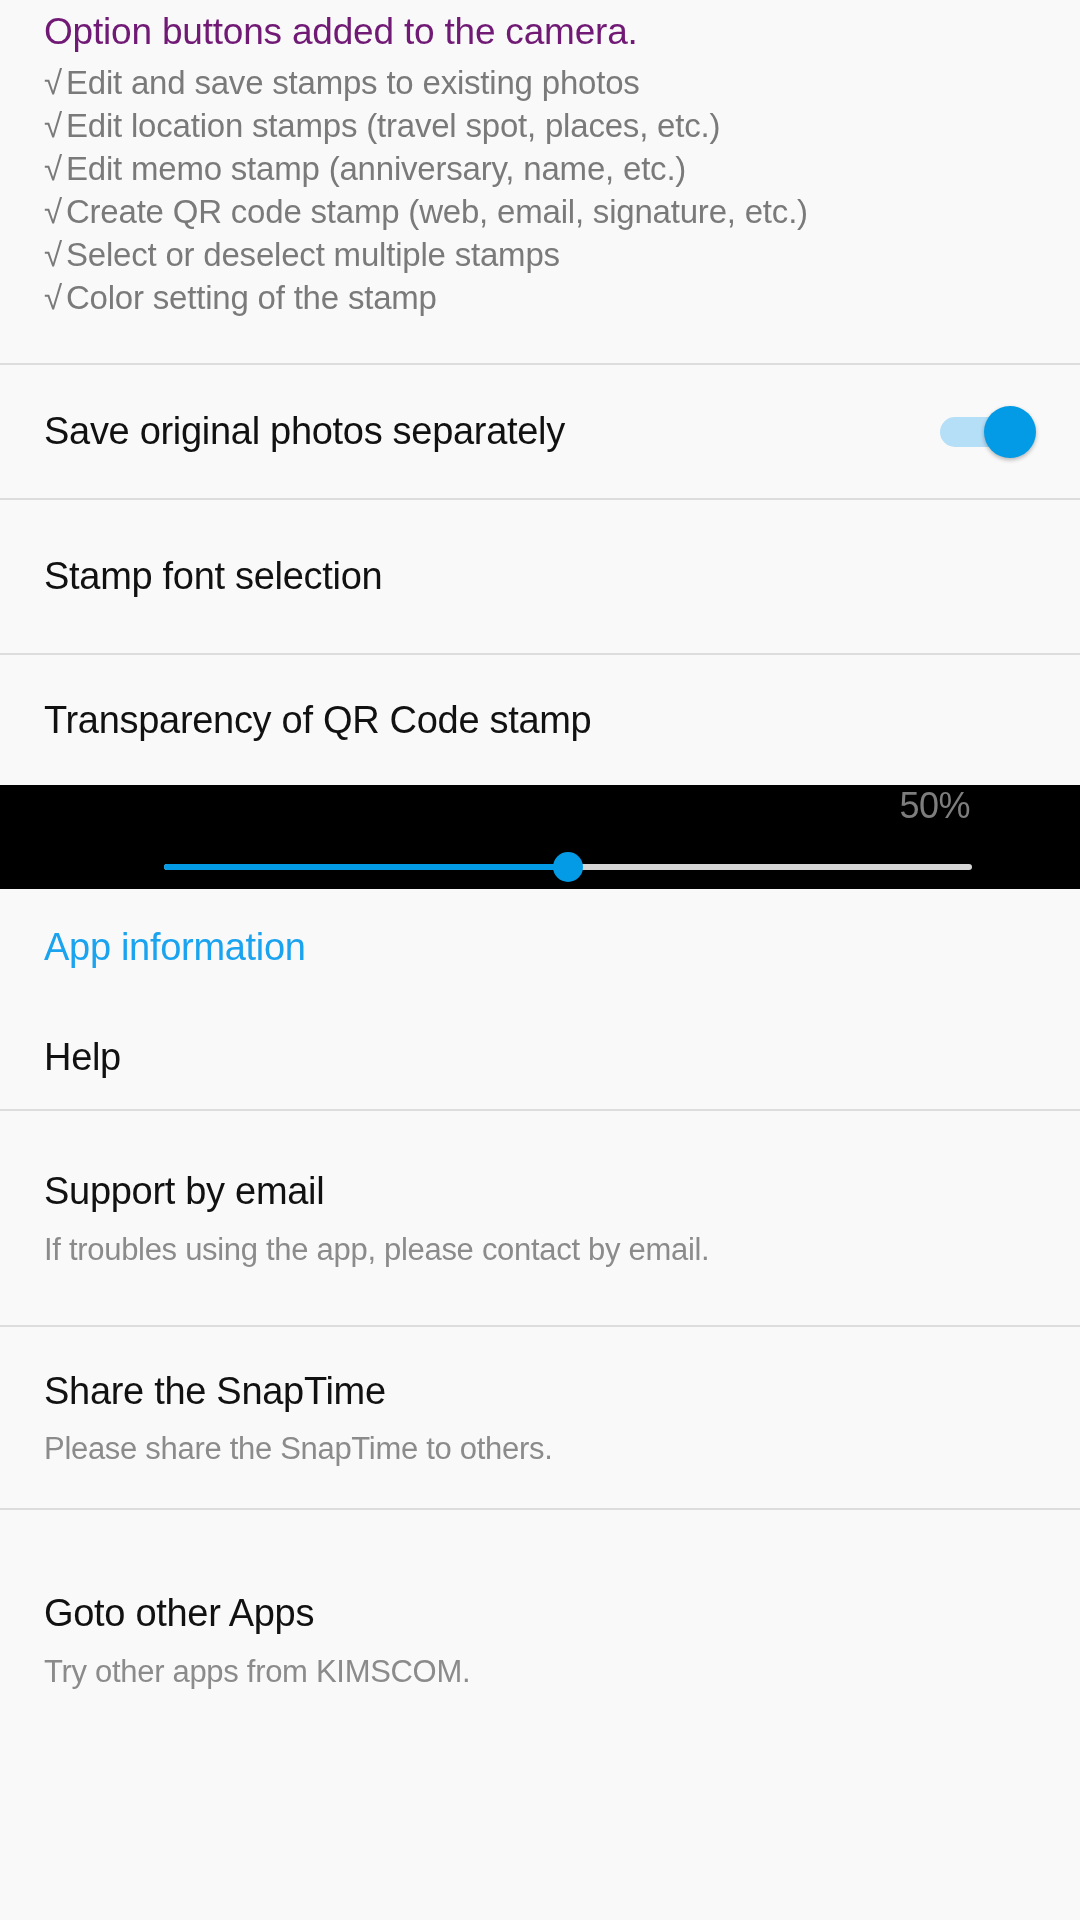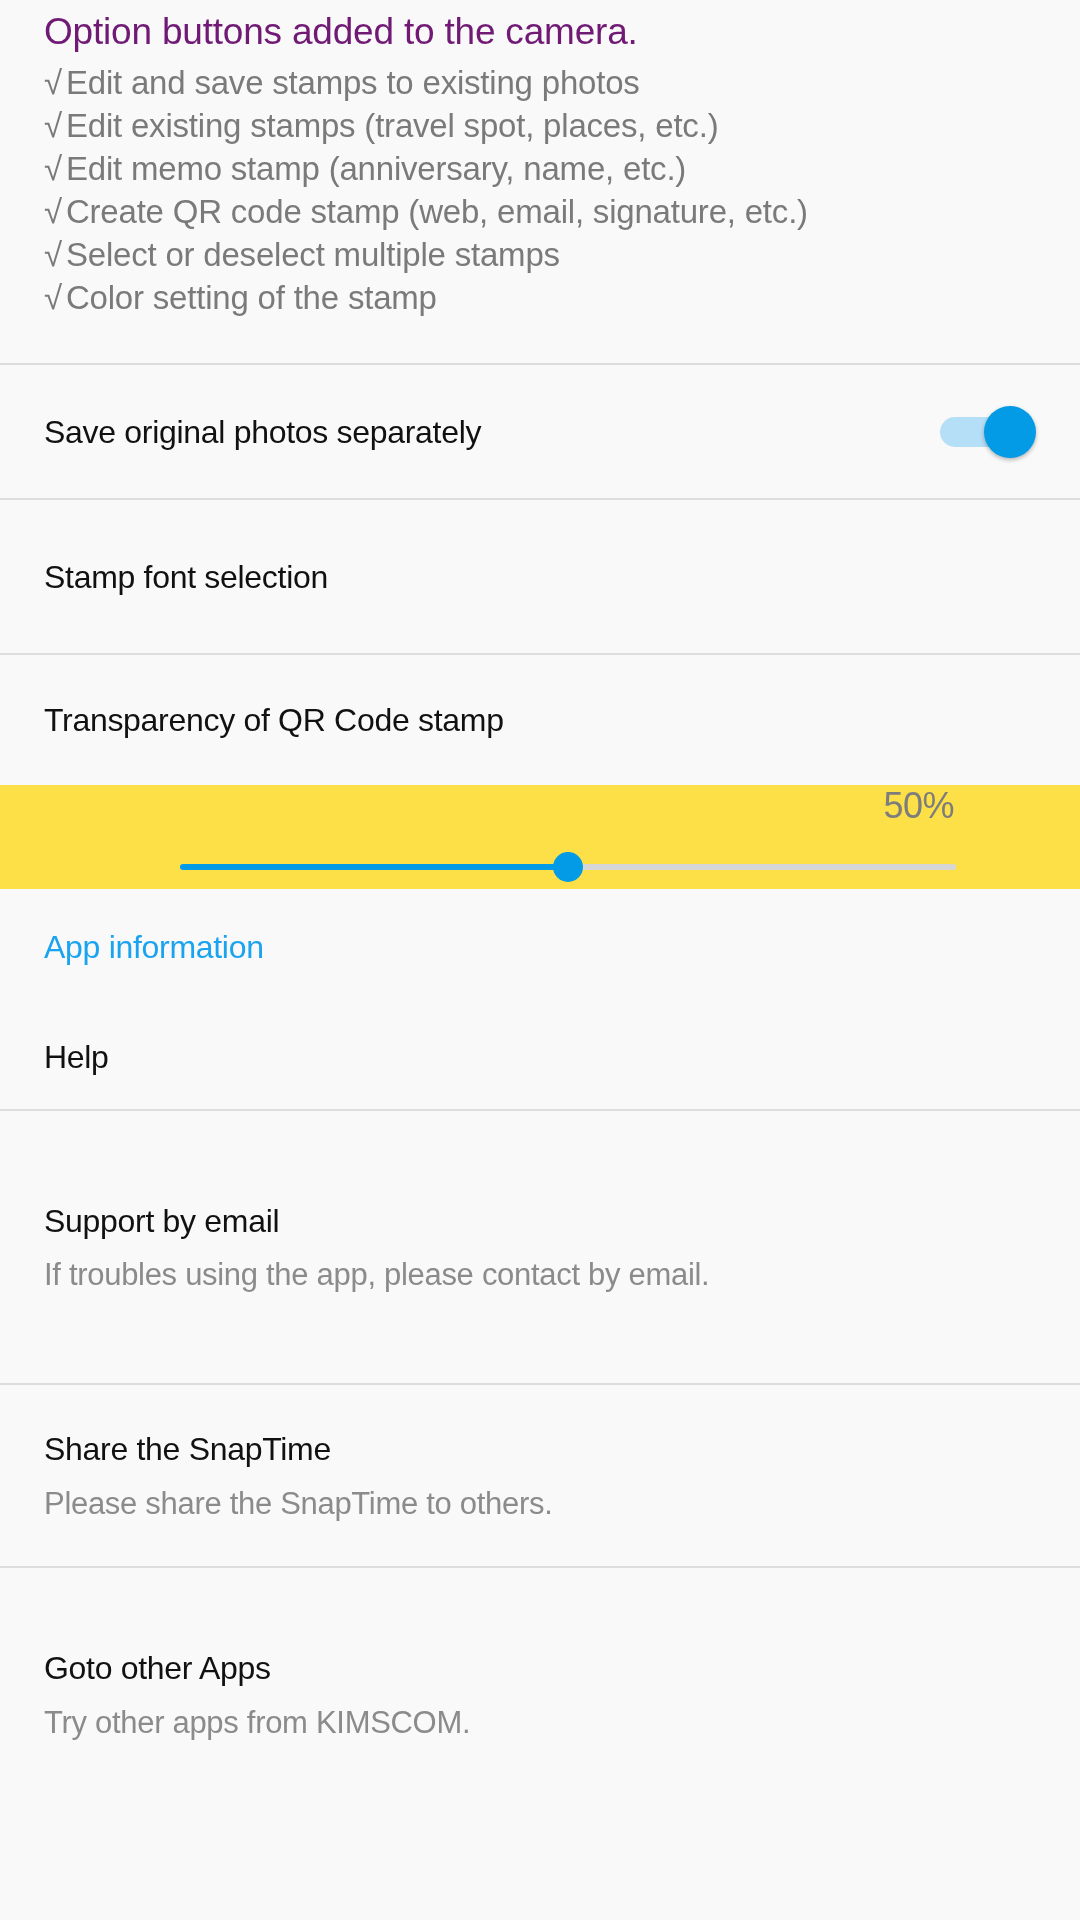--- a/index.html
+++ b/index.html
@@ -56,21 +56,21 @@
   
   .setting-row {
     display: flex;
     align-items: center;
     justify-content: space-between;
     box-sizing: border-box;
     padding: 0 44px;
     background: #f9f9f9;
   }
   .setting-title {
-    font-size: 32px;
+    font-size: 38px;
     color: #111111;
     letter-spacing: -0.3px;
     line-height: 1.2;
   }
   .setting-title.link {
     color: #1aa3ef;
   }
   .setting-sub {
     font-size: 31px;
     color: #8b8b8b;
@@ -104,23 +104,23 @@
     top: 0;
     width: 52px;
     height: 52px;
     border-radius: 50%;
     background: #039be5;
     box-shadow: 0 2px 4px rgba(0,0,0,0.28);
   }
 
   
   .slider-block {
-    padding: 0 60px;
+    padding: 0 44px;
     box-sizing: border-box;
-    background: #fde047;
+    background: #000000;
   }
   .slider-value {
     text-align: right;
     font-size: 36px;
     color: #7d7d7d;
     letter-spacing: -0.5px;
     padding-right: 66px;
   }
   .slider-rail-wrap {
     position: relative;
@@ -156,21 +156,21 @@
     transform: translateX(-50%);
   }
 </style>
 </head>
 <body>
 
 <div id="intro-block">
   <div class="intro-title">Option buttons added to the camera.</div>
   <ul class="intro-list">
     <li><span class="chk">√</span><span>Edit and save stamps to existing photos</span></li>
-    <li><span class="chk">√</span><span>Edit existing stamps (travel spot, places, etc.)</span></li>
+    <li><span class="chk">√</span><span>Edit location stamps (travel spot, places, etc.)</span></li>
     <li><span class="chk">√</span><span>Edit memo stamp (anniversary, name, etc.)</span></li>
     <li class="wrapline"><span class="chk">√</span><span>Create QR code stamp (web, email, signature, etc.)</span></li>
     <li><span class="chk">√</span><span>Select or deselect multiple stamps</span></li>
     <li><span class="chk">√</span><span>Color setting of the stamp</span></li>
   </ul>
 </div>
 
 <div class="divider" style="margin-top:44px;"></div>
 
 <div class="setting-row" style="height:133px;">
@@ -205,21 +205,21 @@
 <div class="setting-row" style="height:116px;">
   <span class="setting-title link">App information</span>
 </div>
 
 <div class="setting-row" style="height:104px;">
   <span class="setting-title">Help</span>
 </div>
 
 <div class="divider"></div>
 
-<div class="setting-row" style="height:272px;">
+<div class="setting-row" style="height:214px;">
   <span class="stacked">
     <span class="setting-title stacked">Support by email</span>
     <span class="setting-sub stacked">If troubles using the app, please contact by email.</span>
   </span>
 </div>
 
 <div class="divider"></div>
 
 <div class="setting-row" style="height:181px;">
   <span class="stacked">

